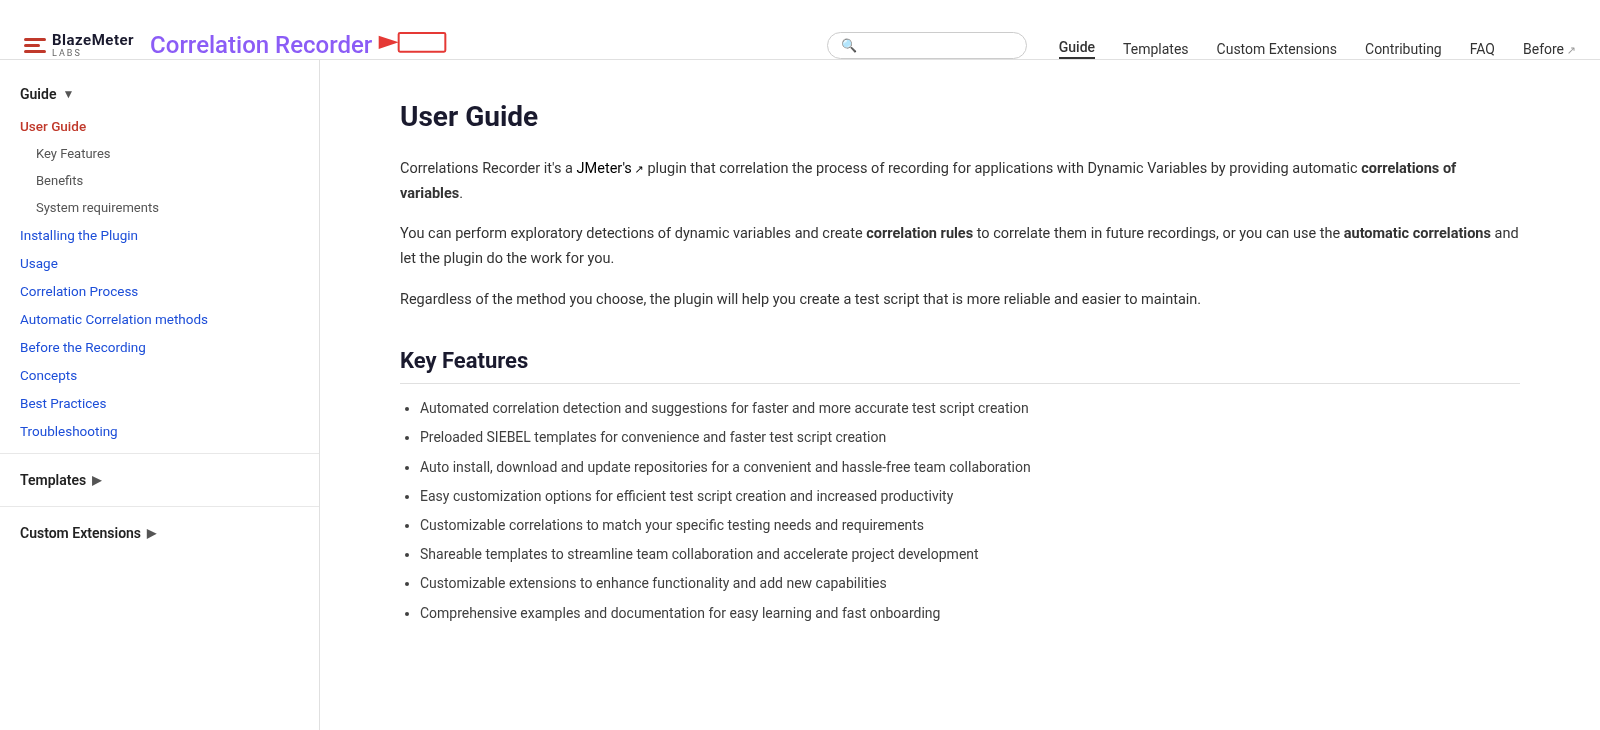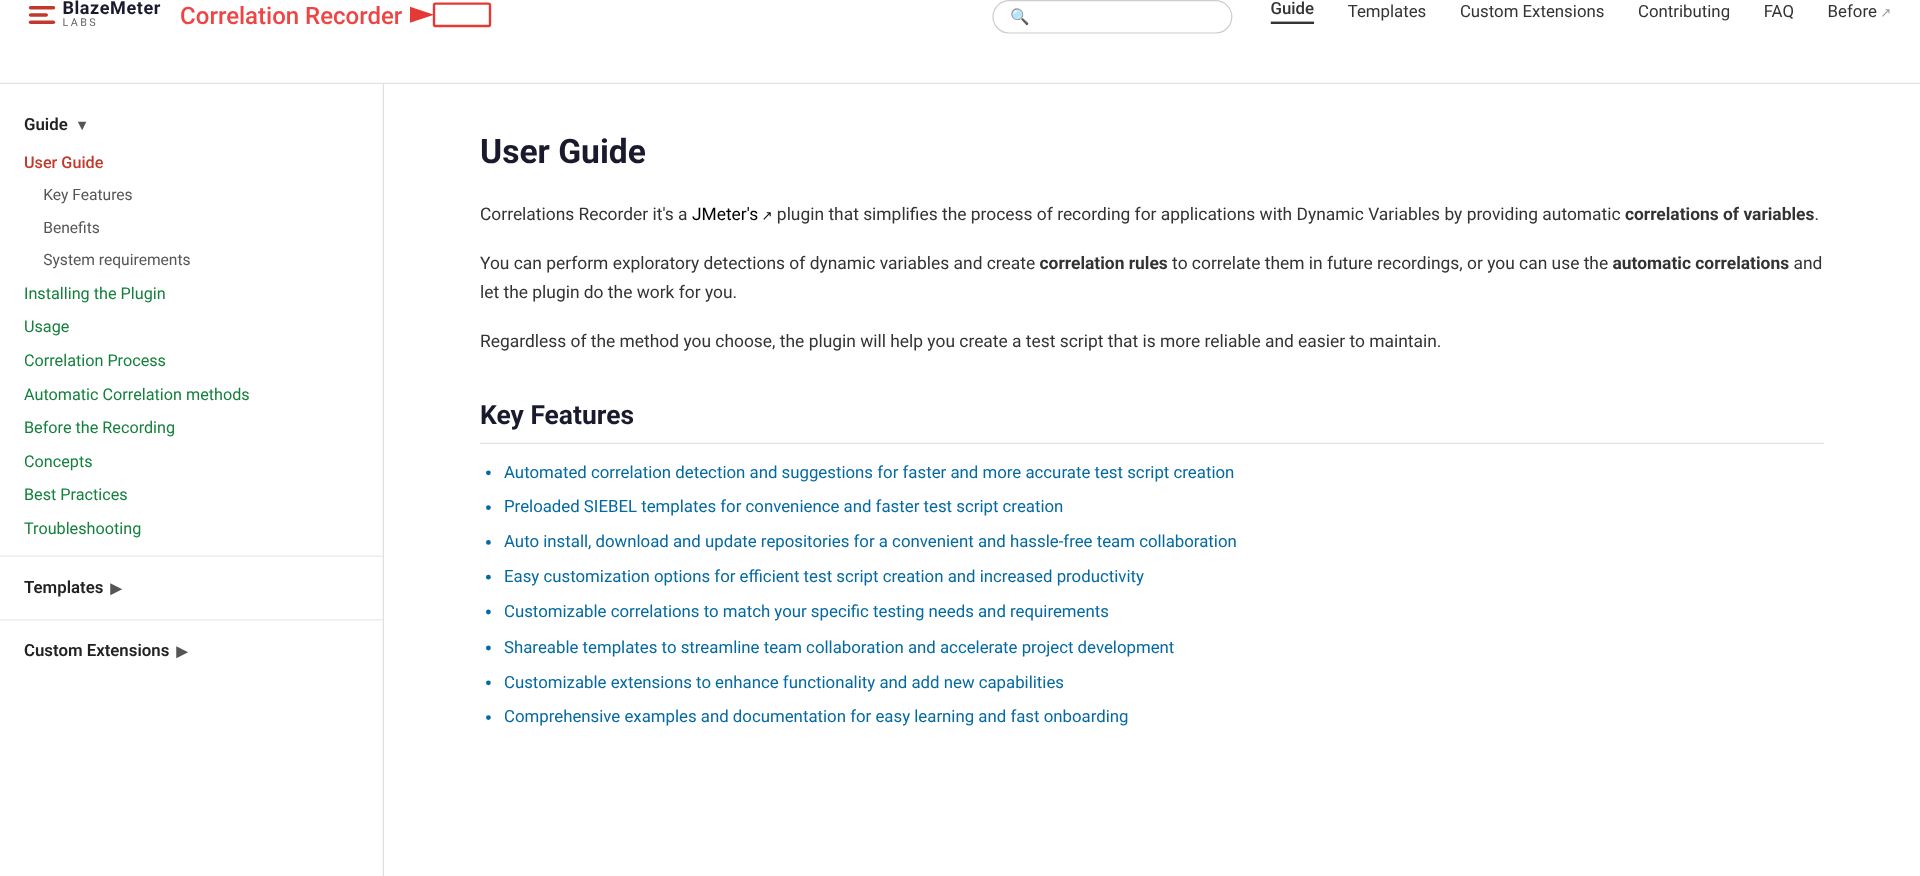--- a/index.html
+++ b/index.html
@@ -1,20 +1,20 @@
 <!DOCTYPE html>
 <html><head>
   <meta charset="utf-8">
   <style>
     * { box-sizing: border-box; margin: 0; padding: 0; }
     body { font-family: -apple-system, BlinkMacSystemFont, 'Segoe UI', Roboto, sans-serif; font-size: 14px; color: #333; background: #fff; display: flex; flex-direction: column; height: 730px; overflow: hidden; }
 
     
     .top-nav {
-      display: flex; align-items: flex-start; padding: 0 24px; height: 70px;
+      display: flex; align-items: flex-end; padding: 0 24px; height: 60px;
       border-bottom: 1px solid #e0e0e0; background: #fff; flex-shrink: 0;
     }
     .logo-area {
       display: flex; align-items: center; gap: 16px; margin-right: auto;
     }
     .logo {
       display: flex; align-items: center; gap: 6px;
     }
     .logo-lines {
       display: flex; flex-direction: column; gap: 3px;
@@ -23,21 +23,21 @@
       height: 3px; border-radius: 2px;
     }
     .logo-line:nth-child(1) { width: 22px; background: #c0392b; }
     .logo-line:nth-child(2) { width: 16px; background: #c0392b; }
     .logo-line:nth-child(3) { width: 22px; background: #c0392b; }
     .logo-text {
       display: flex; flex-direction: column; line-height: 1;
     }
     .logo-blazemeter { font-weight: 700; font-size: 15px; color: #1a1a2e; letter-spacing: 0.5px; }
     .logo-labs { font-size: 9px; color: #666; letter-spacing: 2px; text-transform: uppercase; margin-top: 1px; }
-    .site-title { font-size: 20px; font-weight: 500; color: #ef4444; }
+    .site-title { font-size: 24px; font-weight: 500; color: #8b5cf6; }
 
     .arrow-annotation {
       position: relative; display: inline-block;
     }
     .red-arrow {
       position: absolute; top: -8px; right: -80px;
       width: 80px; height: 40px;
     }
 
     .search-bar {
@@ -61,21 +61,21 @@
       width: 320px; flex-shrink: 0; border-right: 1px solid #e0e0e0;
       overflow-y: auto; padding: 16px 0;
     }
     .sidebar-section-header {
       display: flex; align-items: center; gap: 6px;
       padding: 10px 20px; font-size: 14px; font-weight: 600; color: #222;
       cursor: pointer;
     }
     .sidebar-section-header .arrow { font-size: 12px; color: #555; }
     .sidebar-item {
-      padding: 6px 20px; font-size: 13.5px; color: #15803d; cursor: pointer;
+      padding: 6px 20px; font-size: 13.5px; color: #1d4ed8; cursor: pointer;
     }
     .sidebar-item.active { color: #c0392b; font-weight: 500; }
     .sidebar-item.sub { padding-left: 36px; color: #555; font-size: 13px; }
     .sidebar-divider { border: none; border-top: 1px solid #e8e8e8; margin: 8px 0; }
 
     
     .main-content {
       flex: 1; overflow-y: auto; padding: 40px 80px 60px 80px;
     }
     h1.page-title {
@@ -86,21 +86,21 @@
     .intro-text a::after { content: ' ↗'; font-size: 11px; }
     .bold { font-weight: 700; }
 
     h2.section-title {
       font-size: 22px; font-weight: 700; color: #1a1a2e;
       margin-top: 36px; margin-bottom: 12px;
       padding-bottom: 10px; border-bottom: 1px solid #e0e0e0;
     }
     .feature-list { padding-left: 20px; }
     .feature-list li {
-      font-size: 14px; line-height: 1.8; color: #0369a1; margin-bottom: 4px;
+      font-size: 14px; line-height: 1.8; color: #404040; margin-bottom: 4px;
       list-style-type: disc;
     }
 
     
     ::-webkit-scrollbar { width: 6px; }
     ::-webkit-scrollbar-track { background: #f5f5f5; }
     ::-webkit-scrollbar-thumb { background: #ccc; border-radius: 3px; }
   </style>
 </head>
 <body>
@@ -176,21 +176,21 @@
     <div class="sidebar-section-header">
       <span>Custom Extensions</span>
       <span class="arrow">▶</span>
     </div>
   </aside>
 
   <main class="main-content">
     <h1 class="page-title">User Guide</h1>
 
     <p class="intro-text">
-      <span>Correlations Recorder it's a </span><a href="#">JMeter's</a><span> plugin that simplifies the process of recording for applications with Dynamic Variables by providing automatic </span><span class="bold">correlations of variables</span><span>.</span>
+      <span>Correlations Recorder it's a </span><a href="#">JMeter's</a><span> plugin that correlation the process of recording for applications with Dynamic Variables by providing automatic </span><span class="bold">correlations of variables</span><span>.</span>
     </p>
 
     <p class="intro-text">
       <span>You can perform exploratory detections of dynamic variables and create </span><span class="bold">correlation rules</span><span> to correlate them in future recordings, or you can use the </span><span class="bold">automatic correlations</span><span> and let the plugin do the work for you.</span>
     </p>
 
     <p class="intro-text">Regardless of the method you choose, the plugin will help you create a test script that is more reliable and easier to maintain.</p>
 
     <h2 class="section-title">Key Features</h2>
 

